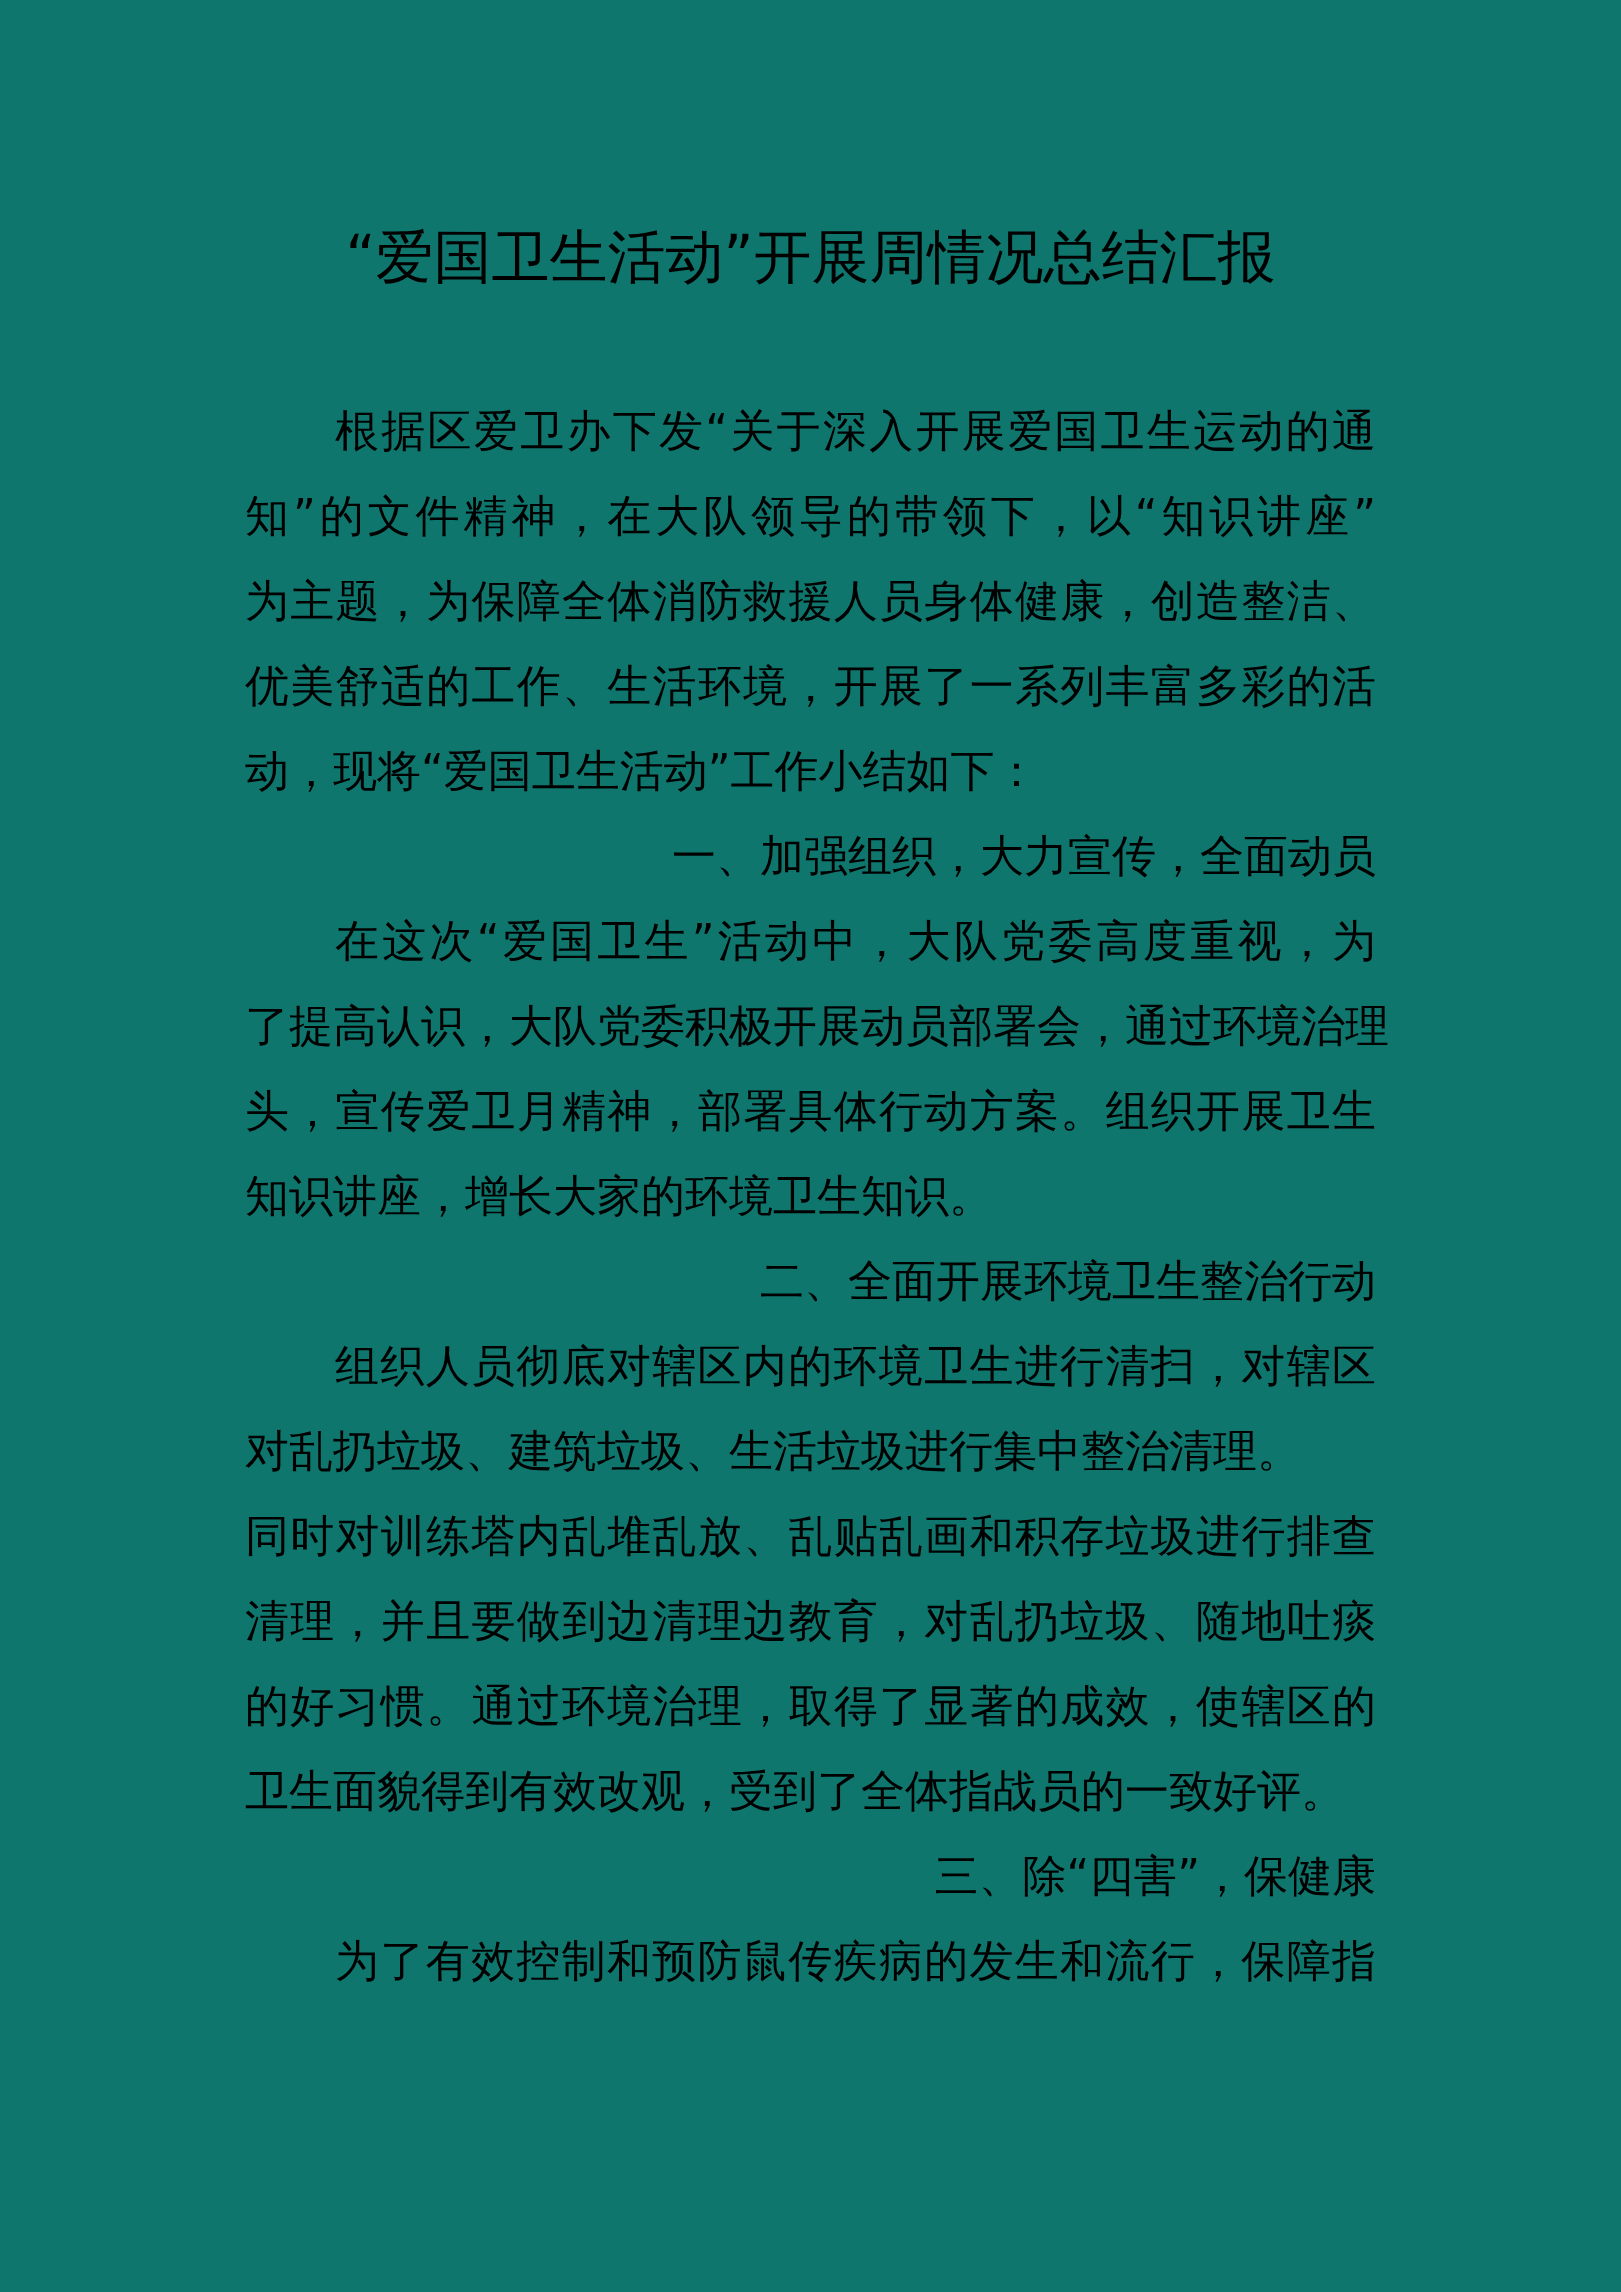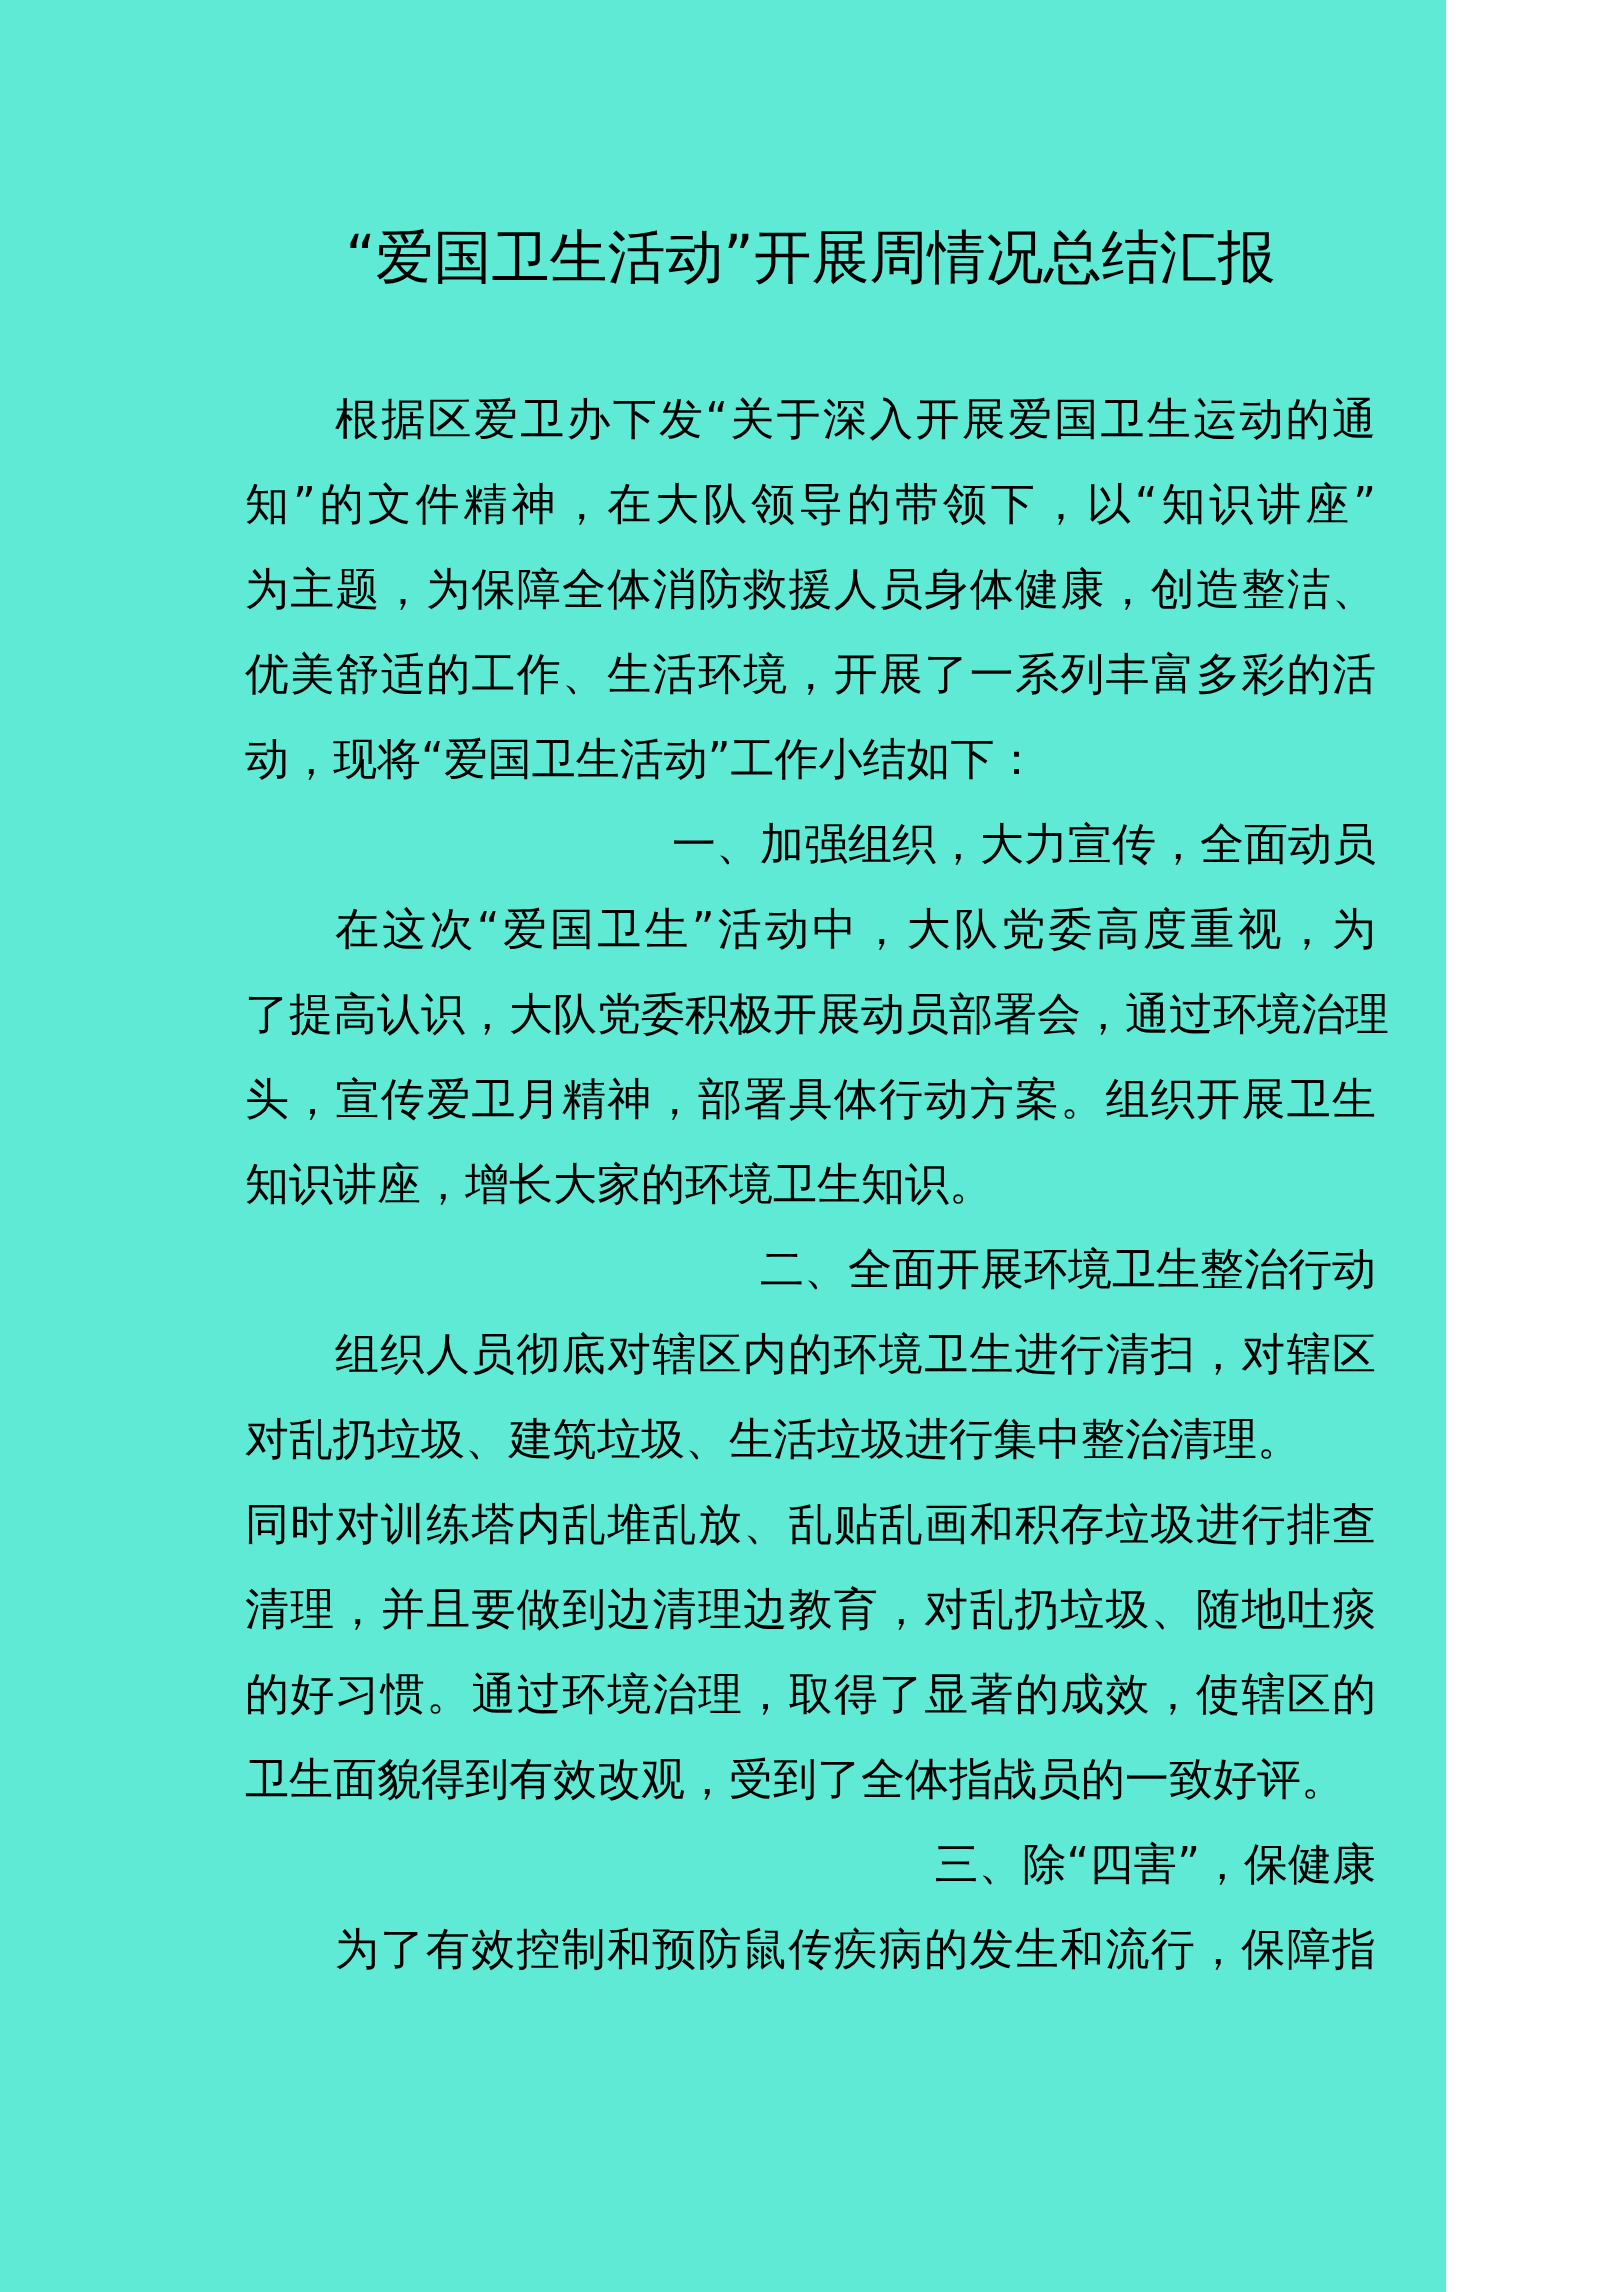--- a/index.html
+++ b/index.html
@@ -11,40 +11,40 @@
     width: 1621px;
     height: 2293px;
     position: relative;
     overflow: hidden;
     font-family: "DejaVu Sans", "Liberation Sans", sans-serif;
     color: #000000;
   }
   .page {
     position: absolute;
     left: 0; top: 0;
-    width: 1446px;
+    width: 1621px;
     height: 2293px;
-    background: #5eead4;
+    background: #0f766e;
   }
   .title {
     position: absolute;
     left: 0;
     top: 218px;
     width: 1621px;
     height: 78px;
     line-height: 78px;
     font-size: 58px;
     text-align: center;
     white-space: nowrap;
     color: #000;
   }
   .body {
     position: absolute;
     left: 245px;
-    top: 376px;
+    top: 388px;
     width: 1131px;
   }
   .line {
     display: block;
     height: 85px;
     line-height: 85px;
     font-size: 44px;
     white-space: nowrap;
     overflow: visible;
     color: #000;

